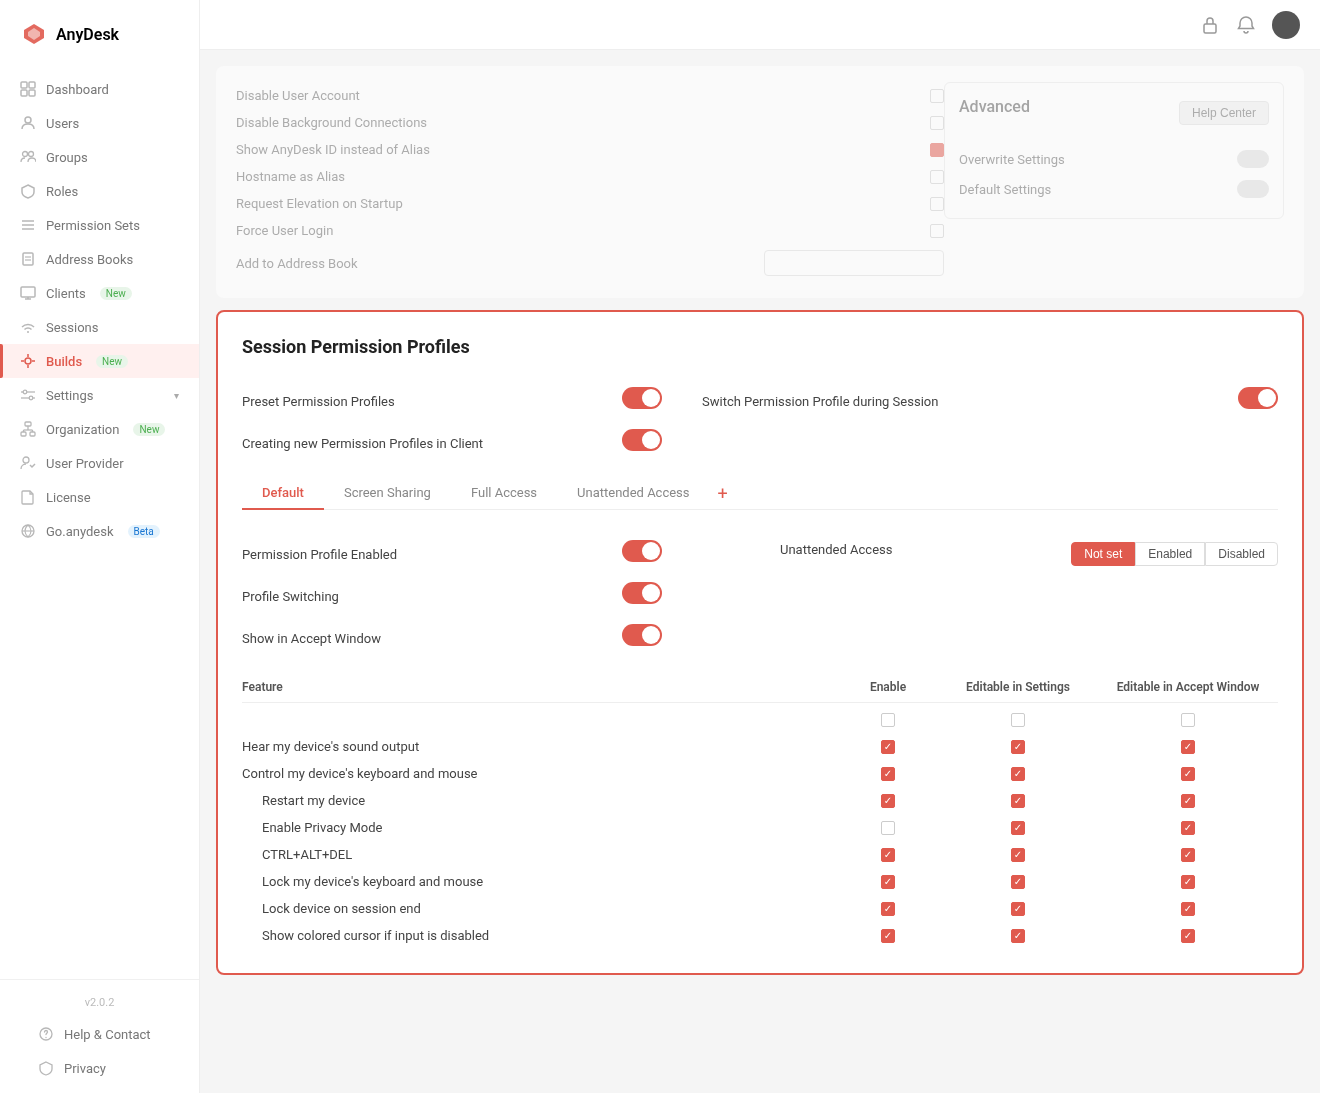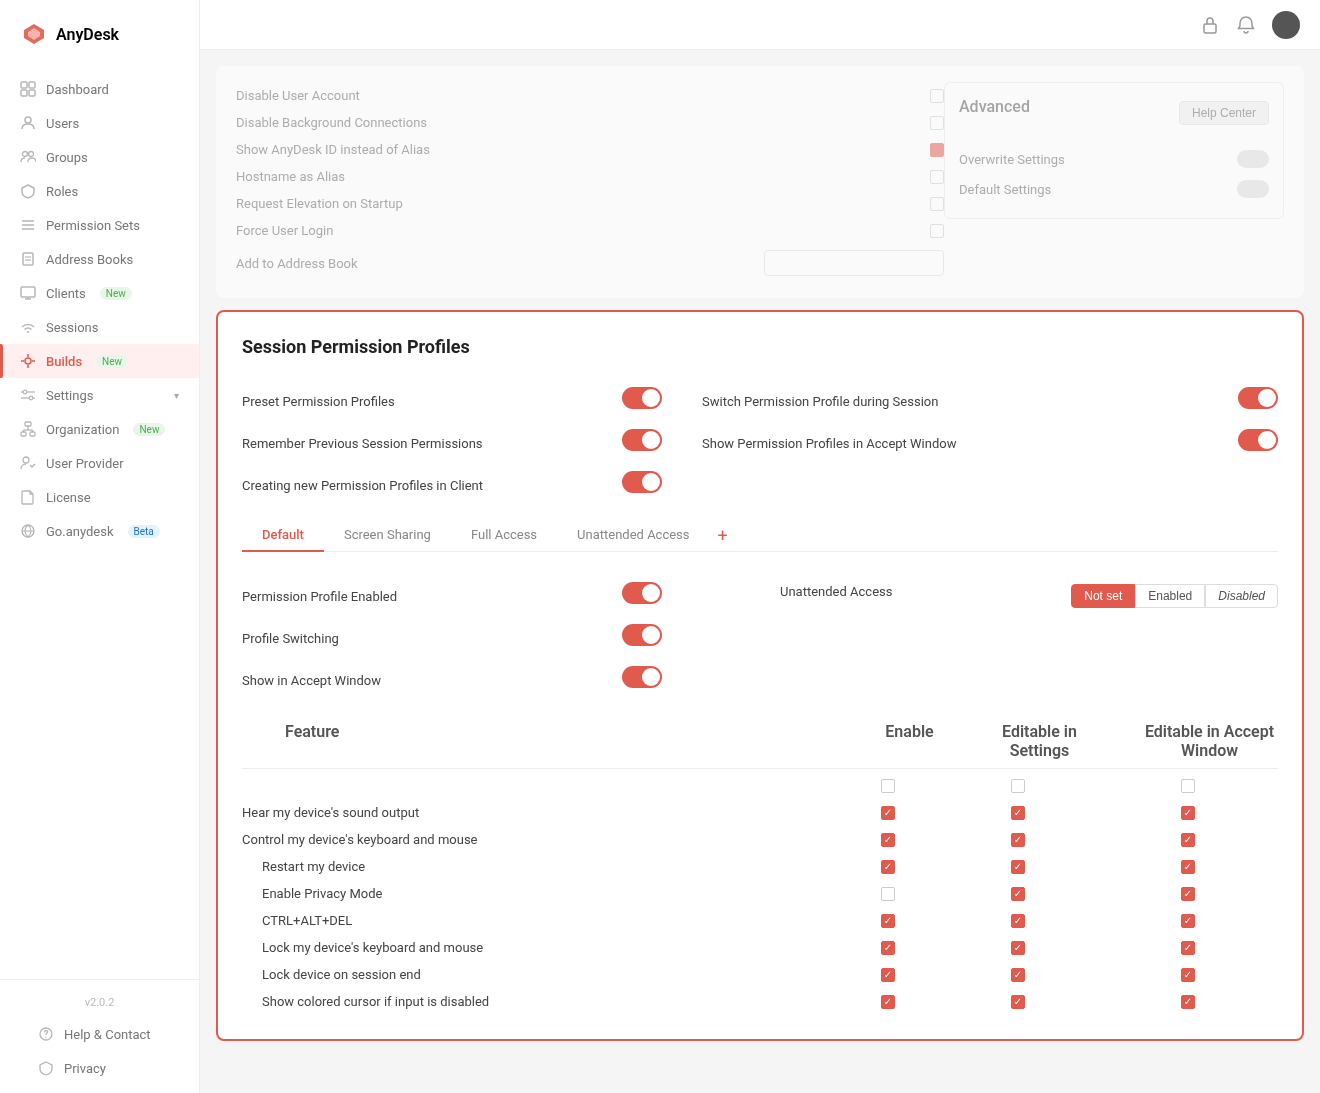--- a/index.html
+++ b/index.html
@@ -285,37 +285,36 @@
     }
     .ua-btn {
       padding: 4px 12px;
       border: 1px solid #ddd;
       font-size: 12px;
       cursor: pointer;
       background: #fff;
       color: #555;
     }
     .ua-btn:first-child { border-radius: 4px 0 0 4px; }
-    .ua-btn:last-child { border-radius: 0 4px 4px 0; font-style: italic; }
+    .ua-btn:last-child { border-radius: 0 4px 4px 0; }
     .ua-btn.active-red { background: #e05a4e; color: #fff; border-color: #e05a4e; }
 
     
     .feature-table { width: 100%; margin-top: 16px; }
     .feature-header {
       display: grid;
       grid-template-columns: 1fr 100px 160px 180px;
       padding: 8px 0;
       border-bottom: 1px solid #eee;
       margin-bottom: 4px;
     }
     .feature-header-cell {
-      font-size: 16px;
+      font-size: 12px;
       font-weight: 600;
       color: #555;
-      margin-left: 43px;
     }
     .feature-header-cell.center { text-align: center; }
     .feature-row {
       display: grid;
       grid-template-columns: 1fr 100px 160px 180px;
       padding: 6px 0;
       align-items: center;
     }
     .feature-name {
       font-size: 13px;
@@ -593,30 +592,20 @@
         <span class="label">Preset Permission Profiles</span>
         <div class="toggle-area">
           <div class="toggle on"></div>
         </div>
         <span class="right-label">Switch Permission Profile during Session</span>
         <div class="right-toggle">
           <div class="toggle on"></div>
         </div>
       </div>
 
-      <div class="settings-row">
-        <span class="label">Remember Previous Session Permissions</span>
-        <div class="toggle-area">
-          <div class="toggle on"></div>
-        </div>
-        <span class="right-label">Show Permission Profiles in Accept Window</span>
-        <div class="right-toggle">
-          <div class="toggle on"></div>
-        </div>
-      </div>
 
       <div class="settings-row">
         <span class="label">Creating new Permission Profiles in Client</span>
         <div class="toggle-area">
           <div class="toggle on"></div>
         </div>
       </div>
 
       <div class="tabs-row">
         <div class="tab active">Default</div>

